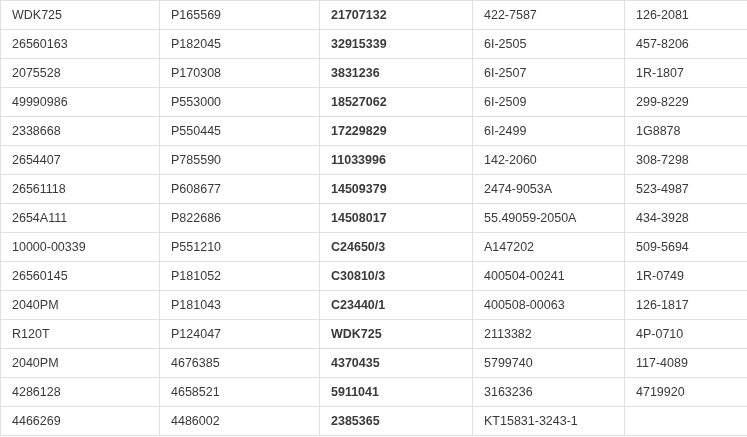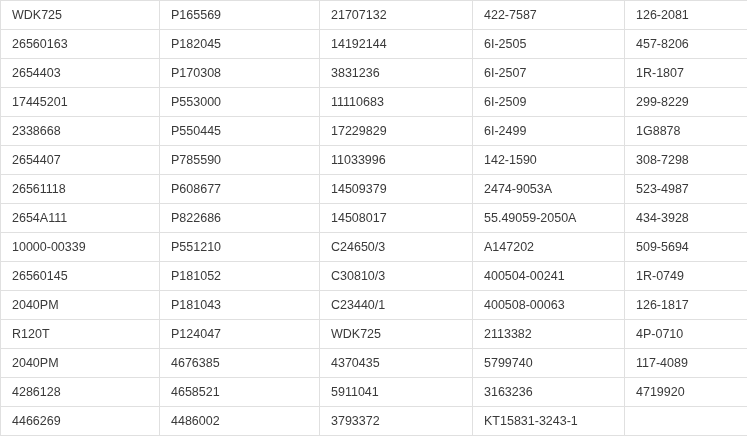--- a/index.html
+++ b/index.html
@@ -26,69 +26,69 @@
     font-size: 12.5px;
     color: #3a3a3a;
     white-space: nowrap;
     overflow: hidden;
     text-overflow: ellipsis;
     vertical-align: middle;
     background: #ffffff;
   }
   .part-table tr td:nth-child(1) { width: 147px; }
   .part-table tr td:nth-child(2) { width: 148px; }
-  .part-table tr td:nth-child(3) { width: 141px; }
+  .part-table tr td:nth-child(3) { width: 141px; font-weight: bold; }
   .part-table tr td:nth-child(4) { width: 140px; }
   .part-table tr td:nth-child(5) { width: 171px; }
 </style>
 </head>
 <body>
 
 <table class="part-table">
   <tbody>
     <tr>
       <td>WDK725</td>
       <td>P165569</td>
       <td>21707132</td>
       <td>422-7587</td>
       <td>126-2081</td>
     </tr>
     <tr>
       <td>26560163</td>
       <td>P182045</td>
-      <td>14192144</td>
+      <td>32915339</td>
       <td>6I-2505</td>
       <td>457-8206</td>
     </tr>
     <tr>
-      <td>2654403</td>
+      <td>2075528</td>
       <td>P170308</td>
       <td>3831236</td>
       <td>6I-2507</td>
       <td>1R-1807</td>
     </tr>
     <tr>
-      <td>17445201</td>
+      <td>49990986</td>
       <td>P553000</td>
-      <td>11110683</td>
+      <td>18527062</td>
       <td>6I-2509</td>
       <td>299-8229</td>
     </tr>
     <tr>
       <td>2338668</td>
       <td>P550445</td>
       <td>17229829</td>
       <td>6I-2499</td>
       <td>1G8878</td>
     </tr>
     <tr>
       <td>2654407</td>
       <td>P785590</td>
       <td>11033996</td>
-      <td>142-1590</td>
+      <td>142-2060</td>
       <td>308-7298</td>
     </tr>
     <tr>
       <td>26561118</td>
       <td>P608677</td>
       <td>14509379</td>
       <td>2474-9053A</td>
       <td>523-4987</td>
     </tr>
     <tr>
@@ -136,18 +136,18 @@
     <tr>
       <td>4286128</td>
       <td>4658521</td>
       <td>5911041</td>
       <td>3163236</td>
       <td>4719920</td>
     </tr>
     <tr>
       <td>4466269</td>
       <td>4486002</td>
-      <td>3793372</td>
+      <td>2385365</td>
       <td>KT15831-3243-1</td>
       <td></td>
     </tr>
   </tbody>
 </table>
 
 </body></html>

